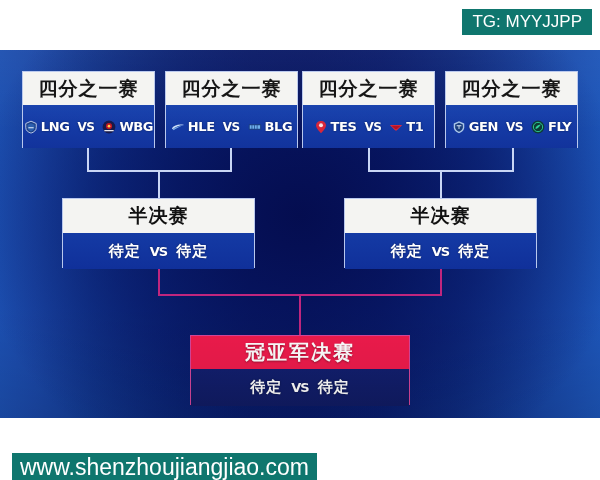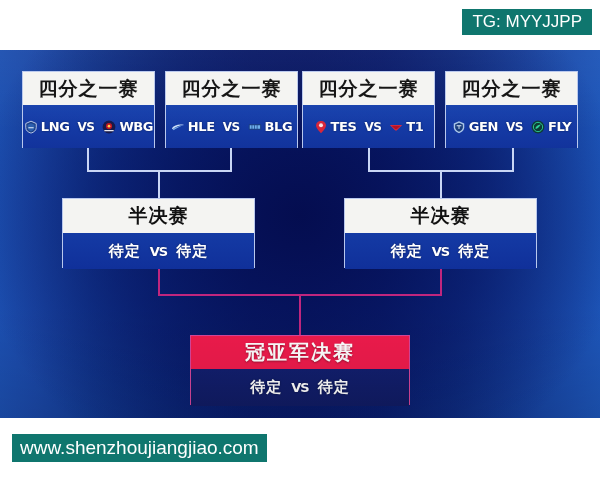--- a/index.html
+++ b/index.html
@@ -28,24 +28,24 @@
   }
   #wm-top {
     right: 8px;
     top: 9px;
     height: 26px;
     padding: 0 10px;
     font-size: 17px;
   }
   #wm-bottom {
     left: 12px;
-    top: 434px;
+    top: 453px;
     height: 28px;
     padding: 0 8px;
-    font-size: 19px;
+    font-size: 23px;
   }
 
   
   #stage {
     position: absolute;
     left: 0;
     top: 50px;
     width: 600px;
     height: 368px;
     overflow: hidden;

